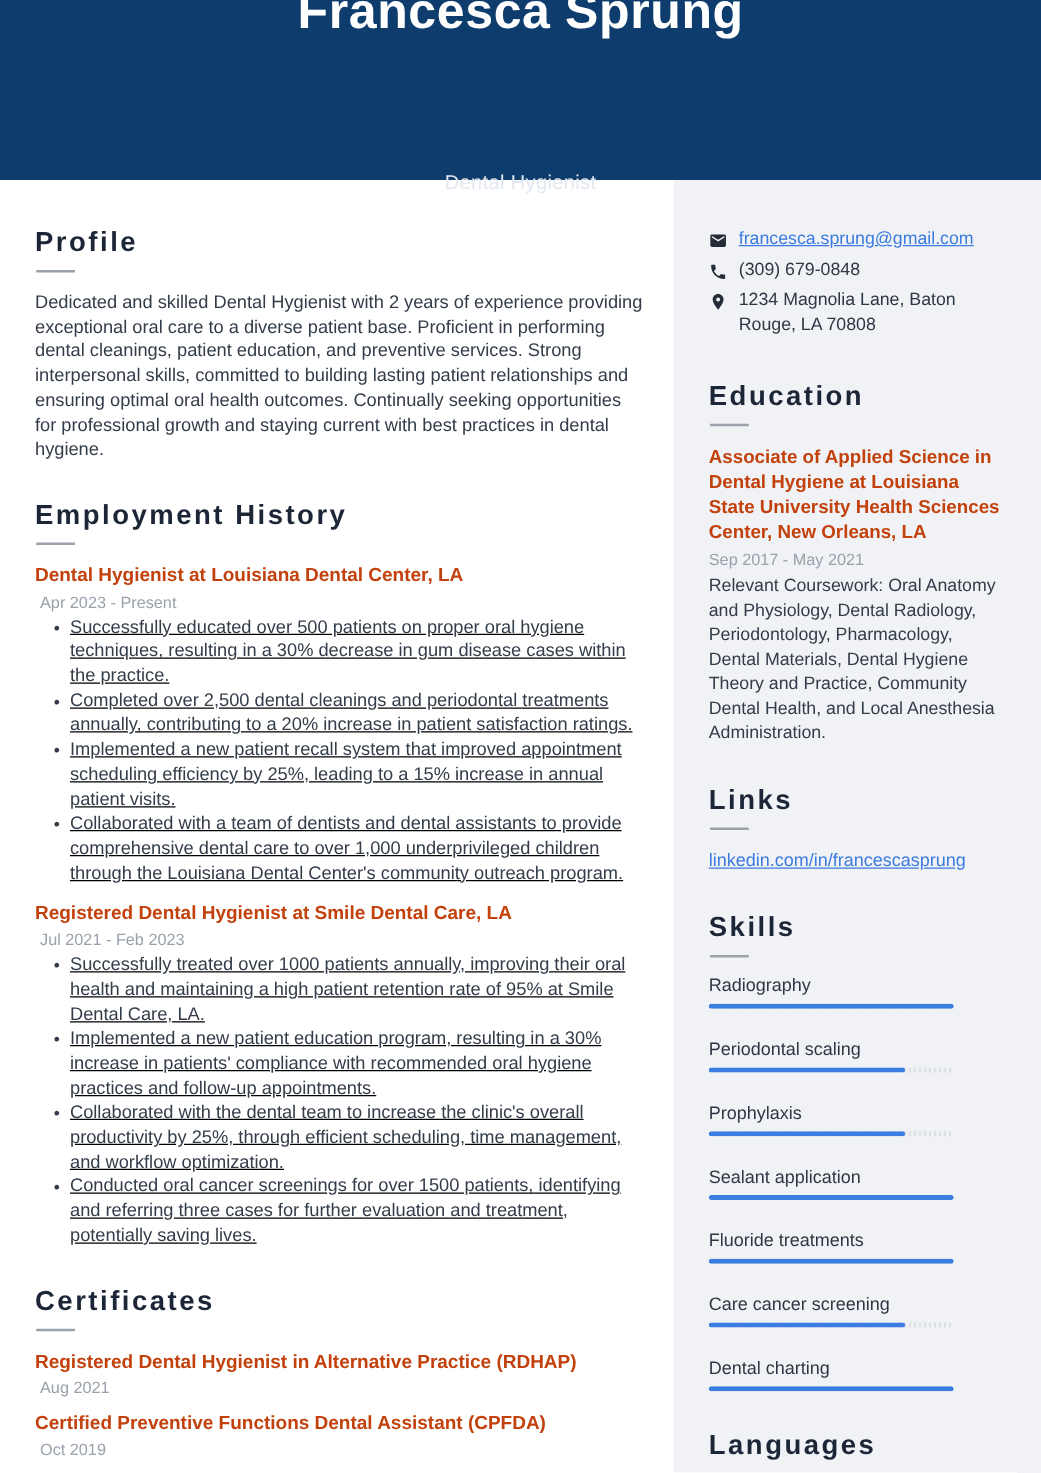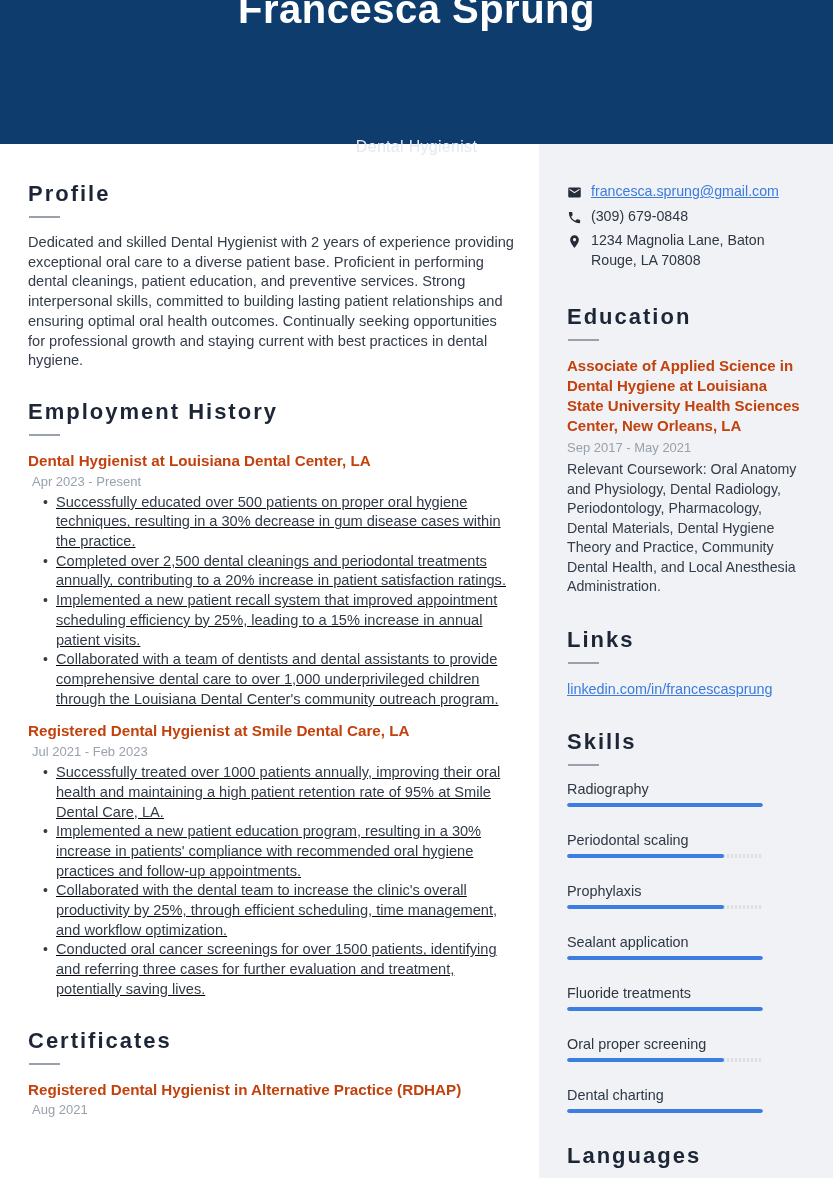--- a/index.html
+++ b/index.html
@@ -126,20 +126,24 @@
       </div>
 
       <div class="section">
         <div class="sec-heading">Certificates</div>
         <div class="sec-rule"></div>
 
         <div class="entry">
           <div class="entry-title">Registered Dental Hygienist in Alternative Practice (RDHAP)</div>
           <div class="entry-dates">Aug 2021</div>
         </div>
+        <div class="entry">
+          <div class="entry-title">Certified Preventive Functions Dental Assistant (CPFDA)</div>
+          <div class="entry-dates">Oct 2019</div>
+        </div>
       </div>
 
     </div>
 
     <div class="sidebar">
 
       <div class="contact">
         <div class="contact-row">
           <span class="cicon">
             <svg viewBox="0 0 24 24">
@@ -208,21 +212,21 @@
               <div class="meter-fill" style="width: 100%;"></div>
             </div>
         </div>
         <div class="meter">
           <div class="meter-label">Fluoride treatments</div>
           <div class="meter-track">
               <div class="meter-fill" style="width: 100%;"></div>
             </div>
         </div>
         <div class="meter">
-          <div class="meter-label">Oral proper screening</div>
+          <div class="meter-label">Care cancer screening</div>
           <div class="meter-track">
               <div class="meter-fill" style="width: 80%;"></div>
             </div>
         </div>
         <div class="meter">
           <div class="meter-label">Dental charting</div>
           <div class="meter-track">
               <div class="meter-fill" style="width: 100%;"></div>
             </div>
         </div>

